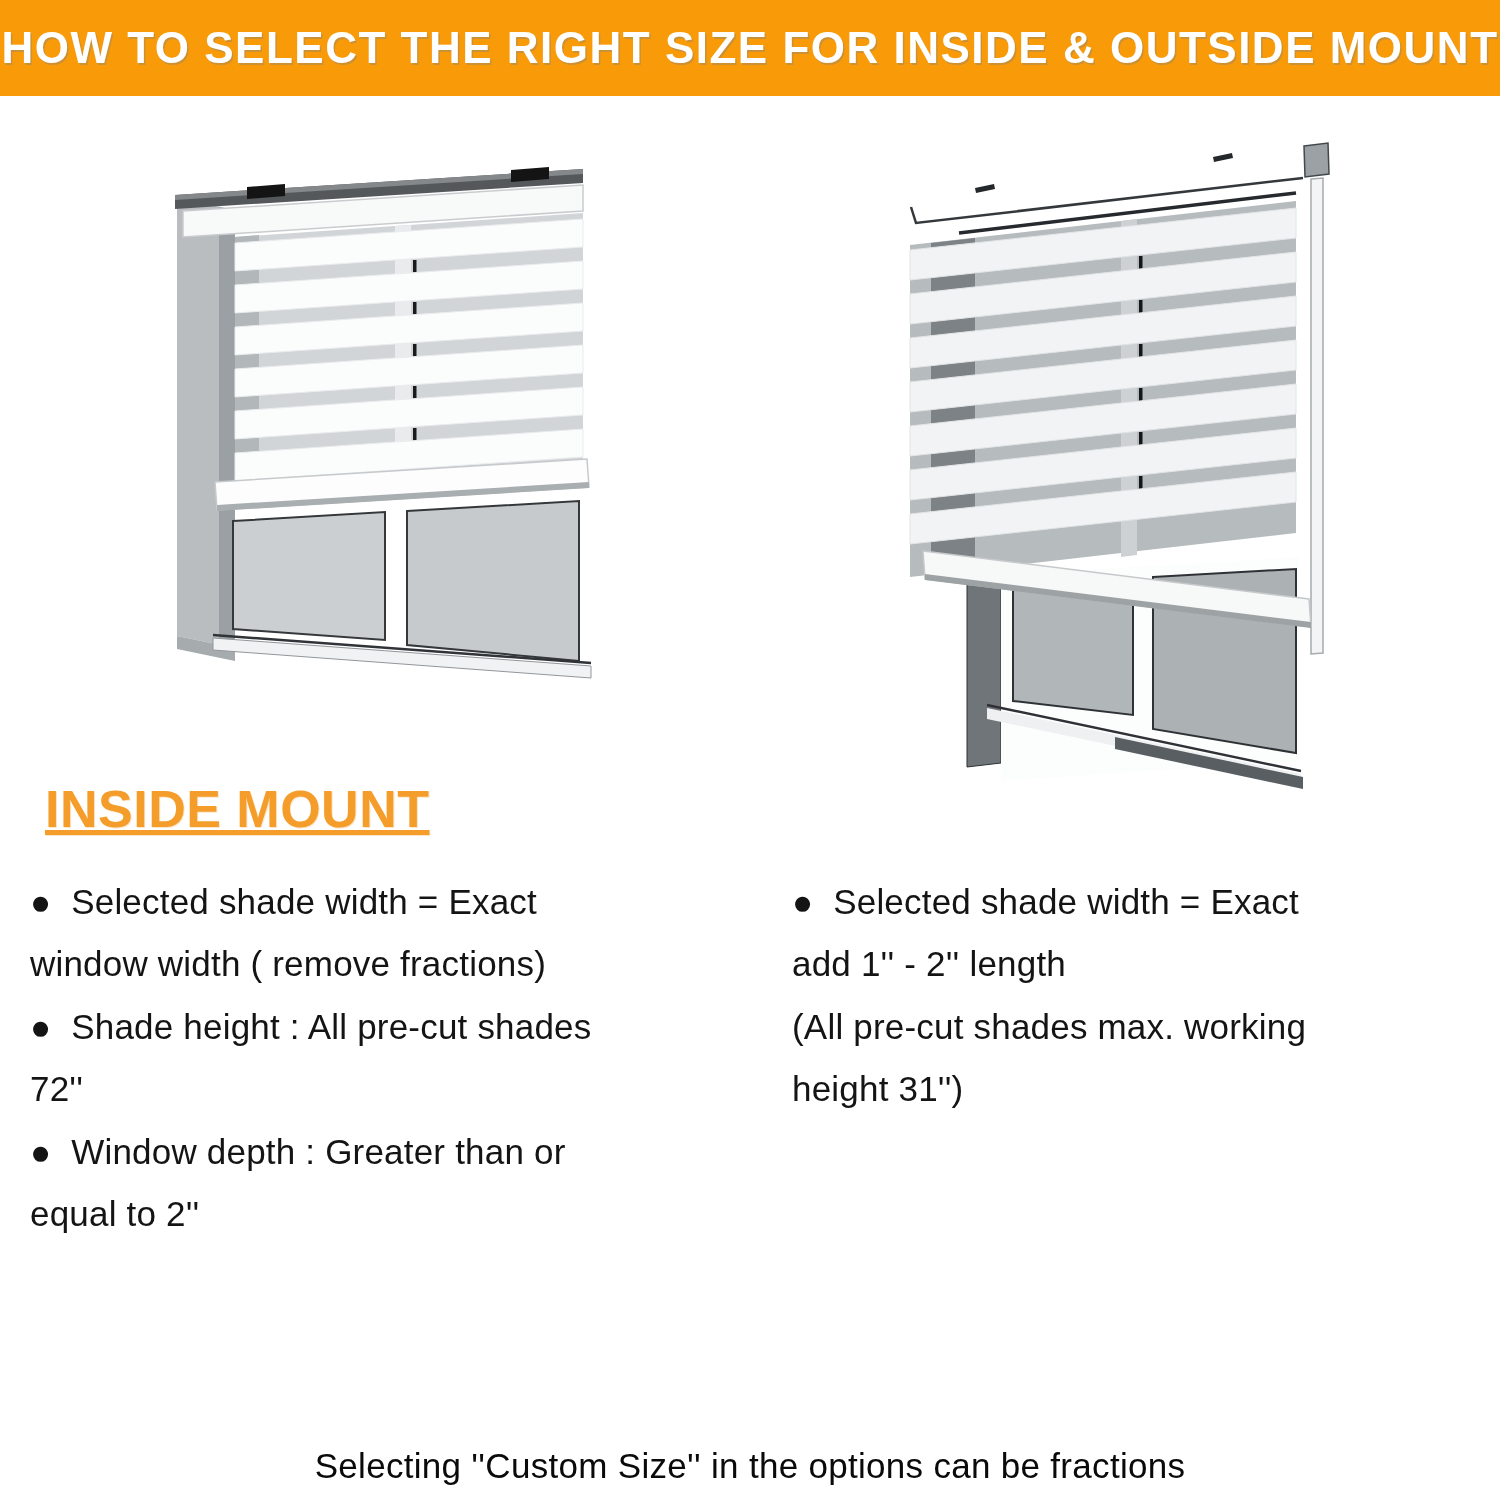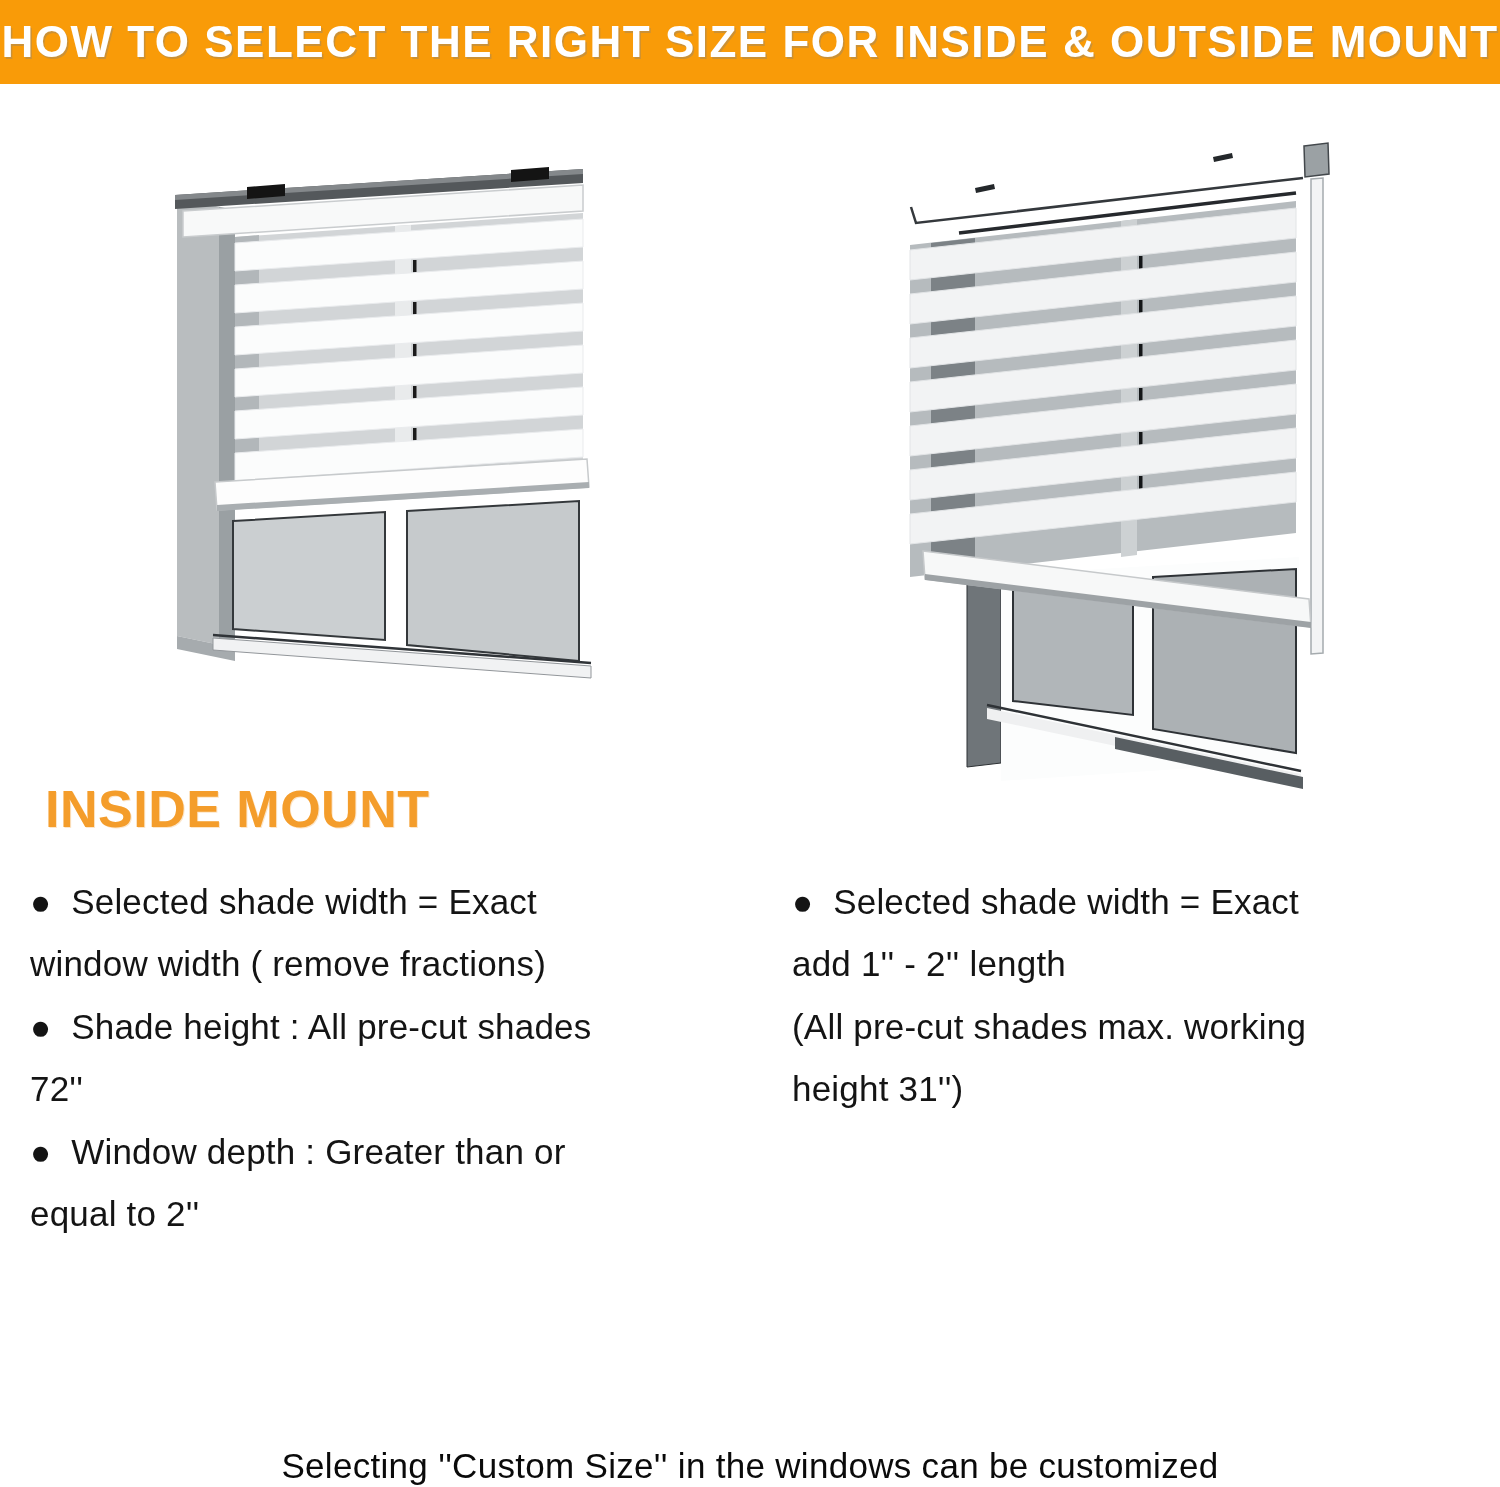--- a/index.html
+++ b/index.html
@@ -1,34 +1,34 @@
 <!DOCTYPE html>
 <html><head>
 <meta charset="utf-8">
 <style>
   html,body{margin:0;padding:0;}
   body{width:1500px;height:1487px;background:#ffffff;font-family:"Liberation Sans",sans-serif;}
   .page{position:relative;width:1500px;height:1487px;overflow:hidden;background:#ffffff;}
 
   
-  .banner{position:absolute;top:0;left:0;width:1500px;height:84px;background:#f99b08;
+  .banner{position:absolute;top:0;left:0;width:1500px;height:96px;background:#f99b08;
           display:flex;align-items:center;justify-content:center;}
   .banner-title{color:#ffffff;font-size:44px;font-weight:800;letter-spacing:1.5px;white-space:nowrap;
                 text-shadow:1.5px 1.5px 0 rgba(130,130,130,0.38);}
 
   
   .illus{position:absolute;margin:0;}
   .illus-left{left:155px;top:148px;width:450px;height:610px;}
   .illus-right{left:875px;top:130px;width:470px;height:660px;}
   .illus svg{display:block;width:100%;height:100%;}
 
   
   .mount-heading{position:absolute;margin:0;font-size:52px;font-weight:800;color:#f49d2b;
                  letter-spacing:0.5px;line-height:60px;white-space:nowrap;
-                 text-shadow:1px 1px 0 rgba(244,157,43,0.25);}
+                 text-shadow:1px 1px 0 rgba(244,157,43,0.25);text-decoration:underline;}
   .heading-inside{left:45px;top:779px;}
   .heading-outside{left:816px;top:779px;}
 
   
   .spec-col{position:absolute;top:871px;}
   .col-inside{left:30px;width:725px;}
   .col-outside{left:792px;width:705px;}
   .spec-line{font-size:35px;line-height:62.4px;color:#141414;white-space:pre;letter-spacing:0.2px;}
 
   
@@ -148,15 +148,15 @@
     <div class="spec-line">equal to 2''</div>
   </div>
 
   <div class="spec-col col-outside">
     <div class="spec-line">●  Selected shade width = Exact</div>
     <div class="spec-line">add 1'' - 2'' length</div>
     <div class="spec-line">(All pre-cut shades max. working</div>
     <div class="spec-line">height 31'')</div>
   </div>
 
-  <div class="footer-note">Selecting ''Custom Size'' in the windows can be customized</div>
+  <div class="footer-note">Selecting ''Custom Size'' in the options can be fractions</div>
 
 </div>
 
 </body></html>

